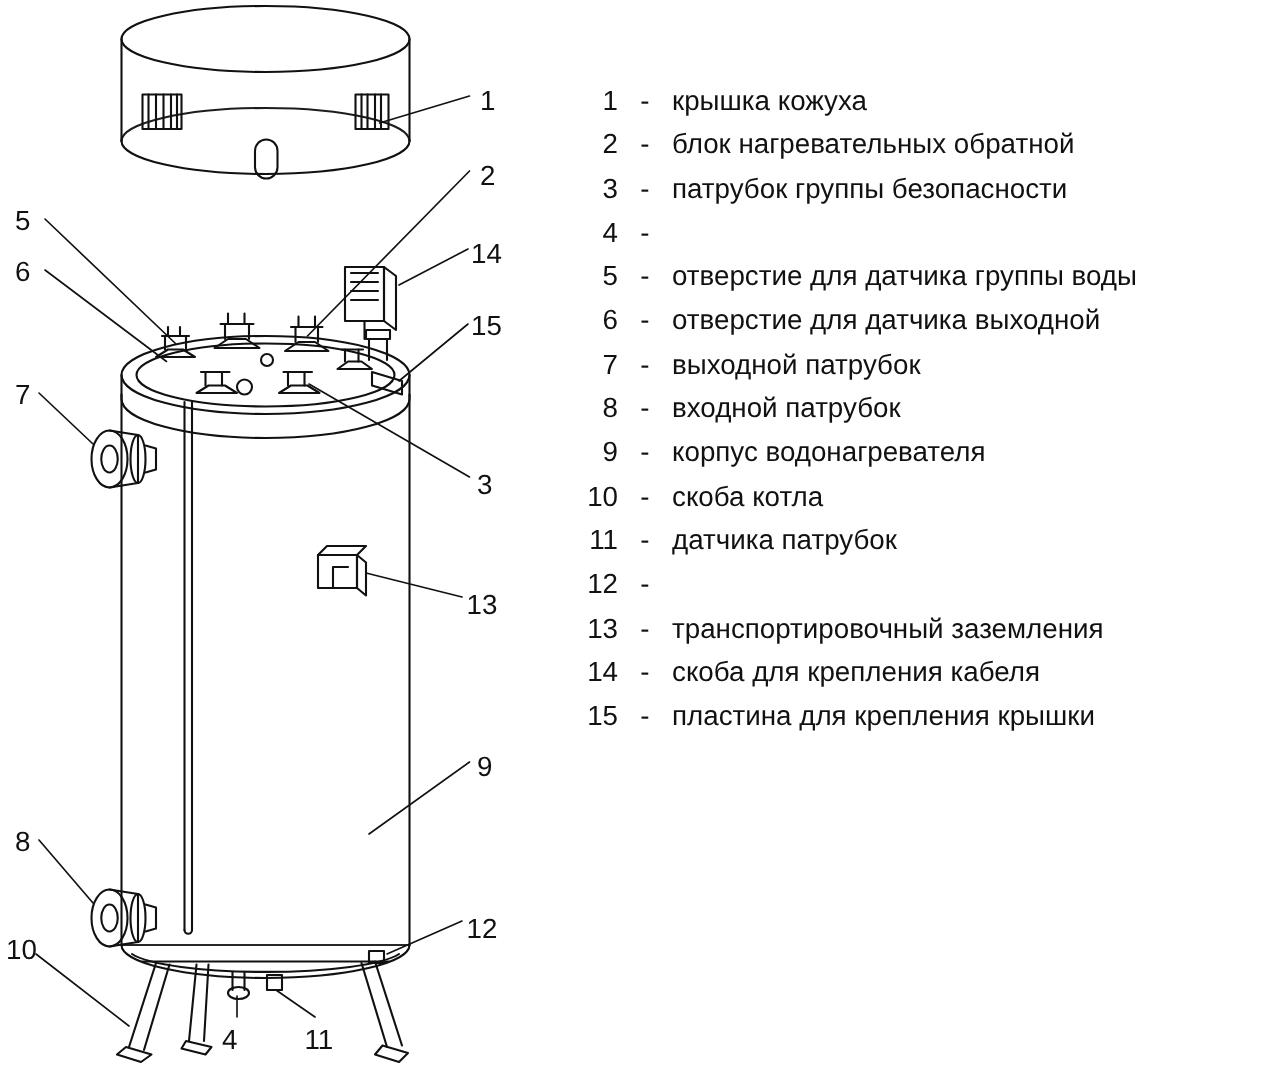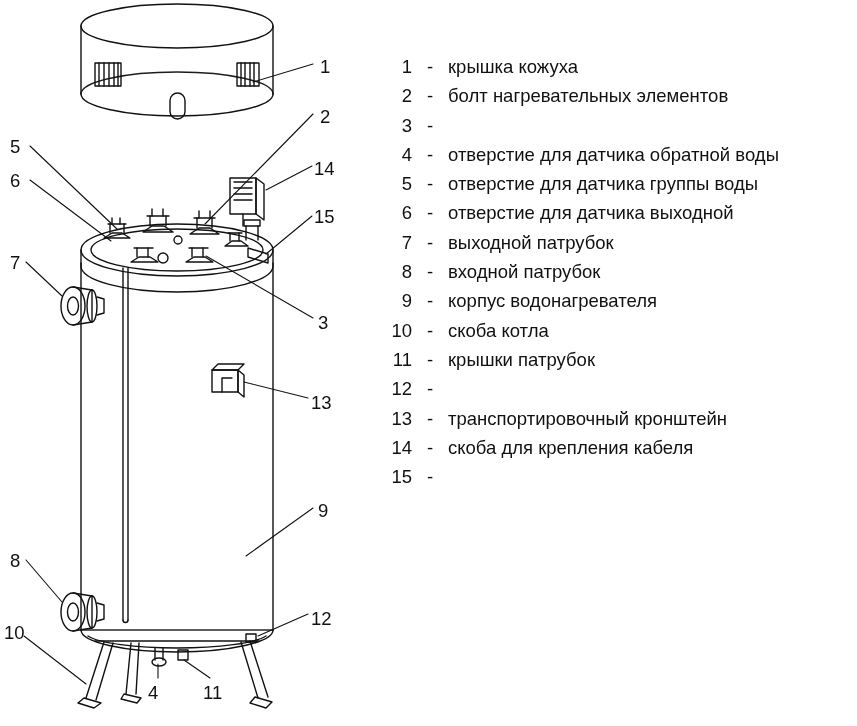--- a/index.html
+++ b/index.html
@@ -270,32 +270,32 @@
 
     <div class="legend-row">
       <span class="legend-num">1</span>
       <span class="legend-dash">-</span>
       <span class="legend-text">крышка кожуха</span>
     </div>
 
     <div class="legend-row">
       <span class="legend-num">2</span>
       <span class="legend-dash">-</span>
-      <span class="legend-text">болт нагревательных элементов</span>
+      <span class="legend-text">блок нагревательных обратной</span>
     </div>
 
     <div class="legend-row">
       <span class="legend-num">3</span>
       <span class="legend-dash">-</span>
+      <span class="legend-text">патрубок группы безопасности</span>
     </div>
 
     <div class="legend-row">
       <span class="legend-num">4</span>
       <span class="legend-dash">-</span>
-      <span class="legend-text">отверстие для датчика обратной воды</span>
     </div>
 
     <div class="legend-row">
       <span class="legend-num">5</span>
       <span class="legend-dash">-</span>
       <span class="legend-text">отверстие для  датчика группы воды</span>
     </div>
 
     <div class="legend-row">
       <span class="legend-num">6</span>
@@ -323,40 +323,41 @@
 
     <div class="legend-row">
       <span class="legend-num">10</span>
       <span class="legend-dash">-</span>
       <span class="legend-text">скоба котла</span>
     </div>
 
     <div class="legend-row">
       <span class="legend-num">11</span>
       <span class="legend-dash">-</span>
-      <span class="legend-text">крышки патрубок</span>
+      <span class="legend-text">датчика патрубок</span>
     </div>
 
     <div class="legend-row">
       <span class="legend-num">12</span>
       <span class="legend-dash">-</span>
     </div>
 
     <div class="legend-row">
       <span class="legend-num">13</span>
       <span class="legend-dash">-</span>
-      <span class="legend-text">транспортировочный кронштейн</span>
+      <span class="legend-text">транспортировочный заземления</span>
     </div>
 
     <div class="legend-row">
       <span class="legend-num">14</span>
       <span class="legend-dash">-</span>
       <span class="legend-text">скоба для крепления кабеля</span>
     </div>
 
     <div class="legend-row">
       <span class="legend-num">15</span>
       <span class="legend-dash">-</span>
+      <span class="legend-text">пластина для крепления крышки</span>
     </div>
 
   </div>
 
 </div>
 
 </body></html>

